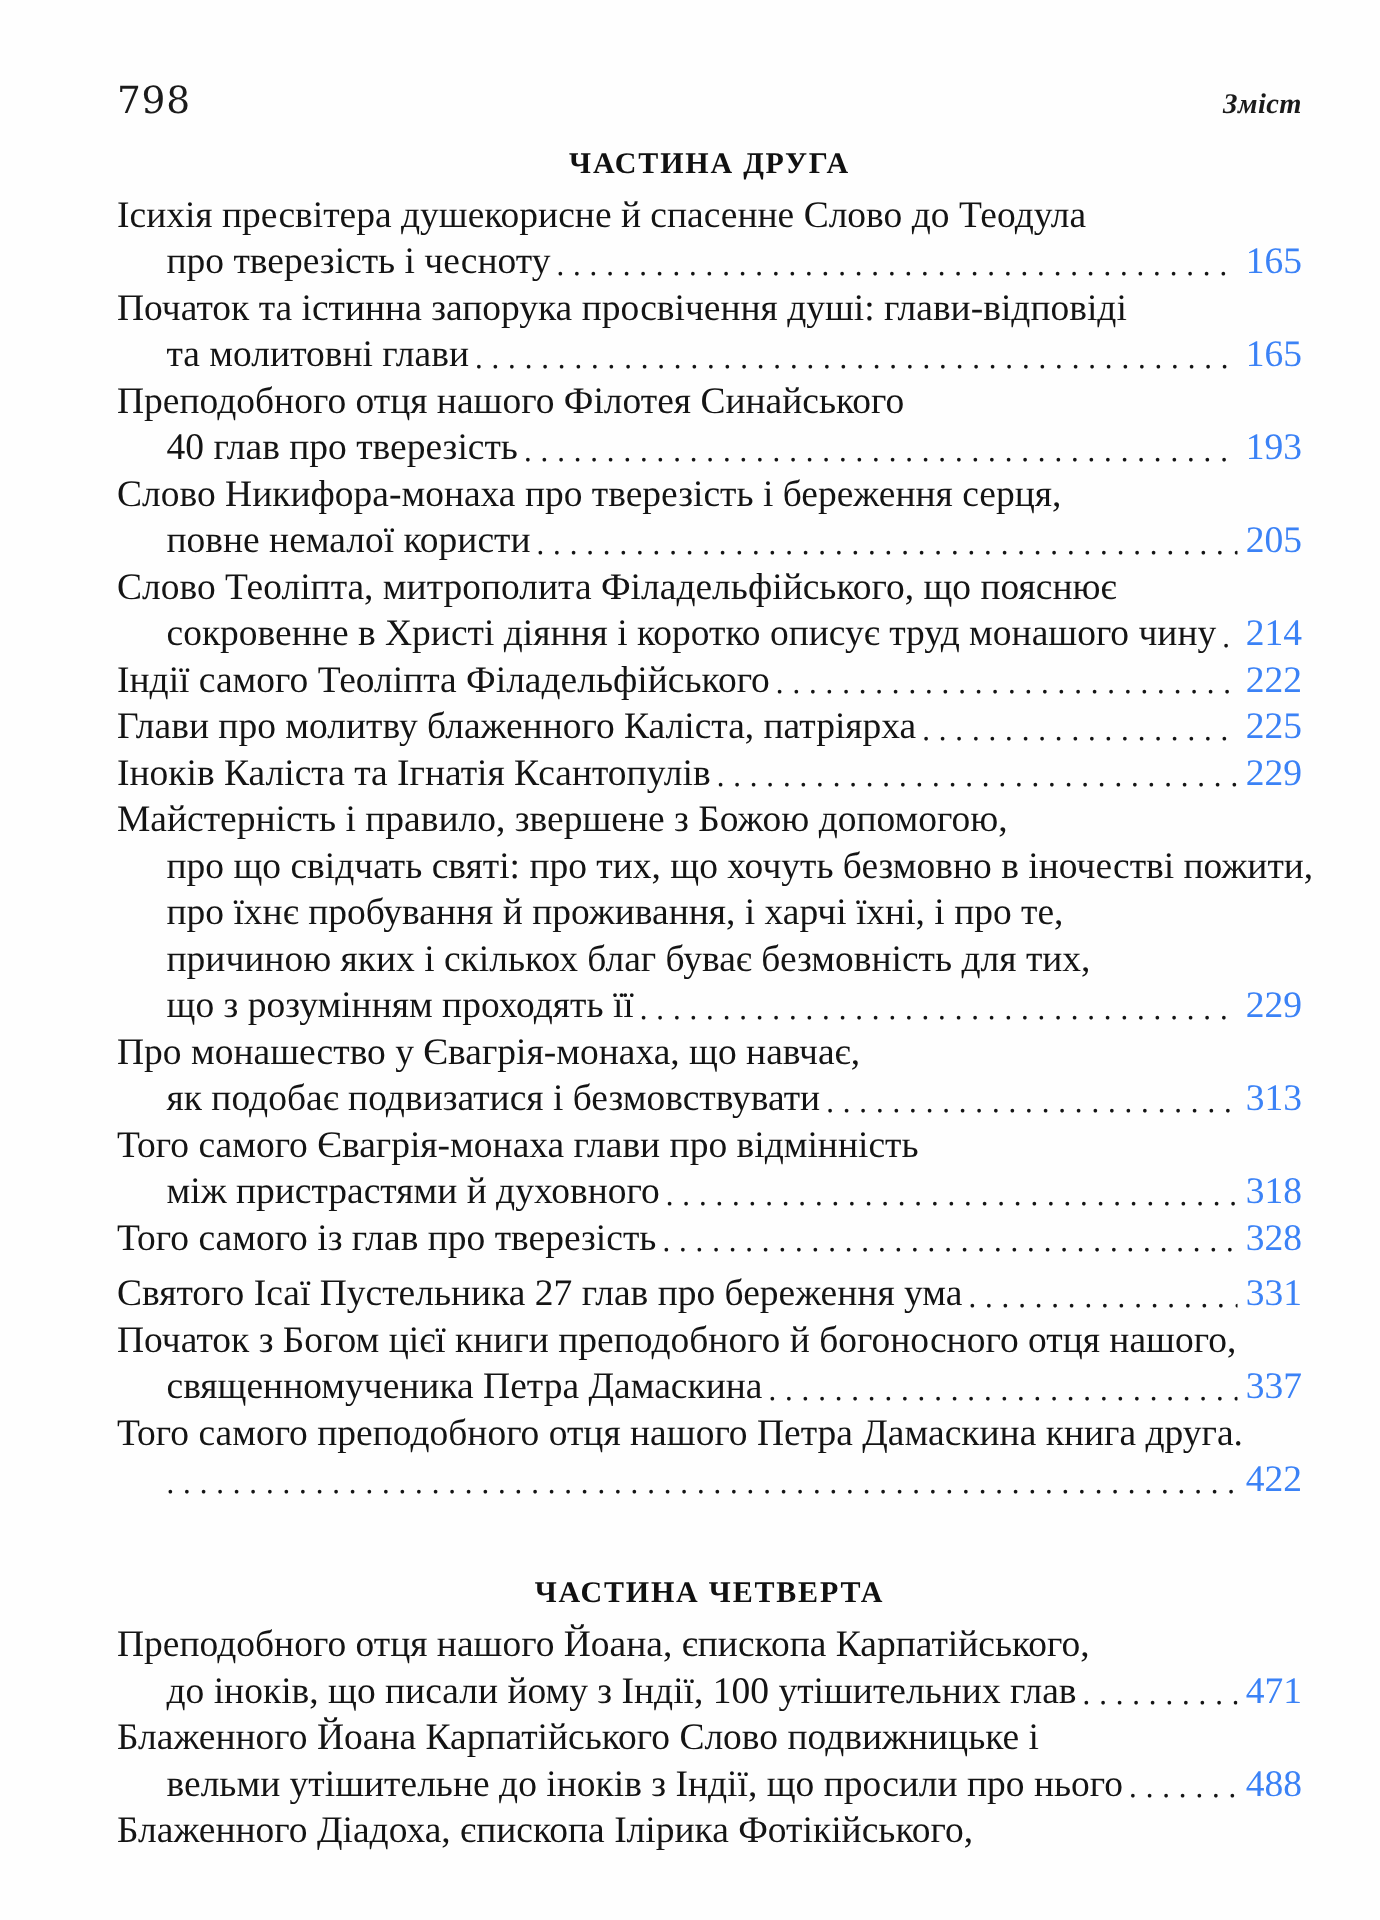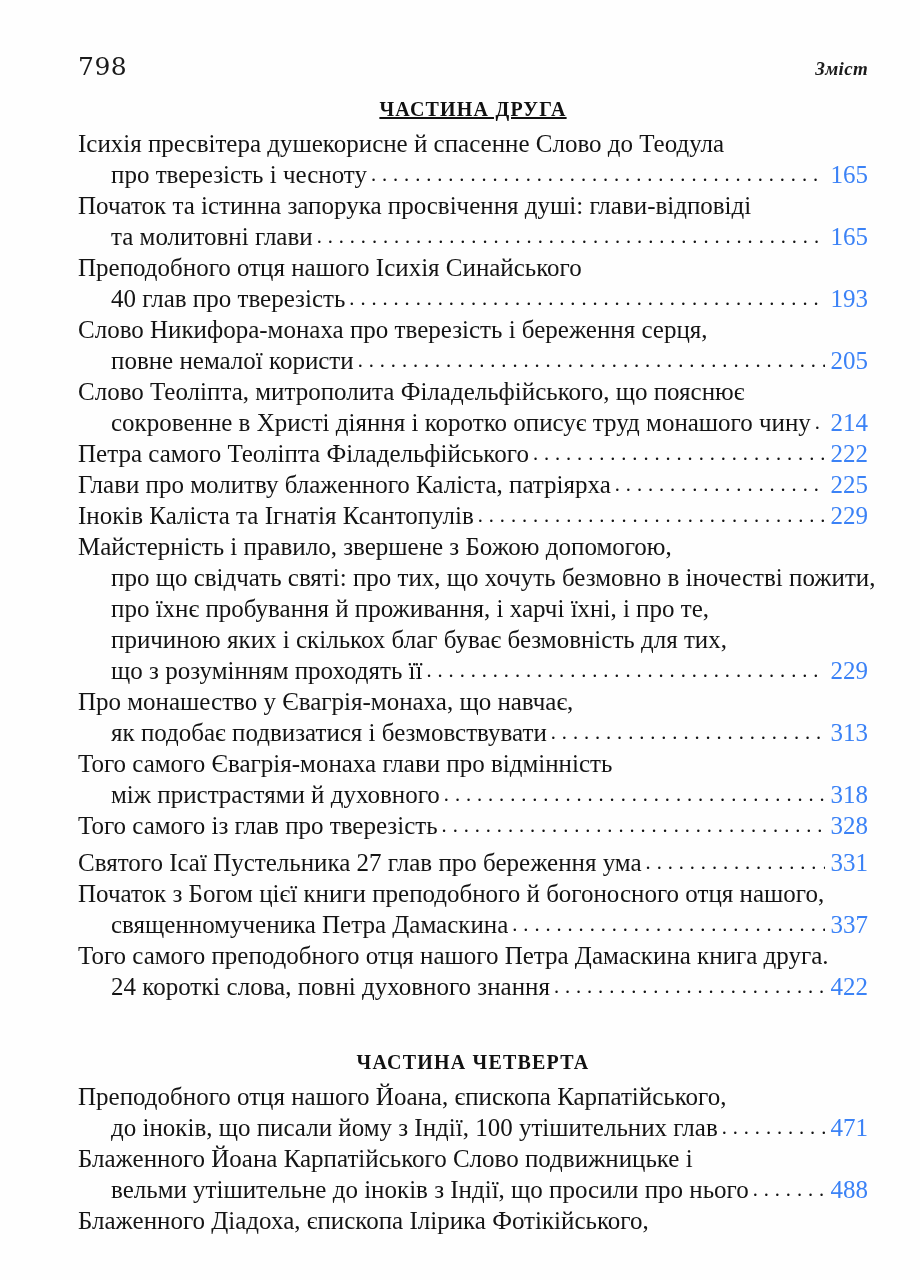--- a/index.html
+++ b/index.html
@@ -61,21 +61,21 @@
   .part-heading {
     text-align: center;
     font-size: 20px;
     font-weight: 700;
     letter-spacing: 1.2px;
     color: #111;
     margin: 0;
     padding: 0;
     line-height: 26px;
   }
-  .part-heading.first { margin-top: 0; text-decoration: underline; }
+  .part-heading.first { margin-top: 0; }
   .part-heading.later { margin-top: 47px; }
 
   .entries {
     margin-top: 6px;
   }
 
   .entry {
     margin: 0;
     padding: 0;
   }
@@ -85,21 +85,21 @@
     font-size: 25px;
     line-height: 31px;
     white-space: nowrap;
     color: #141414;
   }
   .line.indent { padding-left: 33px; }
 
   
   .line.leadered {
     display: flex;
-    align-items: flex-start;
+    align-items: center;
     white-space: nowrap;
   }
   .line.leadered .txt {
     flex: 0 0 auto;
     padding-right: 4px;
   }
   .line.leadered .leader {
     flex: 1 1 auto;
     min-width: 8px;
     overflow: hidden;
@@ -149,21 +149,21 @@
         </div>
         <div class="entry">
           <div class="line">Початок та істинна запорука просвічення душі: глави-відповіді</div>
           <div class="line leadered indent">
             <span class="txt">та молитовні глави</span>
             <span class="leader"></span>
             <span class="pageno">165</span>
           </div>
         </div>
         <div class="entry">
-          <div class="line">Преподобного отця нашого Ісихія Синайського</div>
+          <div class="line">Преподобного отця нашого Філотея Синайського</div>
           <div class="line leadered indent">
             <span class="txt">40 глав про тверезість</span>
             <span class="leader"></span>
             <span class="pageno">193</span>
           </div>
         </div>
         <div class="entry">
           <div class="line">Слово Никифора-монаха про тверезість і береження серця,</div>
           <div class="line leadered indent">
             <span class="txt">повне немалої користи</span>
@@ -174,21 +174,21 @@
         <div class="entry">
           <div class="line">Слово Теоліпта, митрополита Філадельфійського, що пояснює</div>
           <div class="line leadered indent">
             <span class="txt">сокровенне в Христі діяння і коротко описує труд монашого чину</span>
             <span class="leader"></span>
             <span class="pageno">214</span>
           </div>
         </div>
         <div class="entry">
           <div class="line leadered">
-            <span class="txt">Петра самого Теоліпта Філадельфійського</span>
+            <span class="txt">Індії самого Теоліпта Філадельфійського</span>
             <span class="leader"></span>
             <span class="pageno">222</span>
           </div>
         </div>
         <div class="entry">
           <div class="line leadered">
             <span class="txt">Глави про молитву блаженного Каліста, патріярха</span>
             <span class="leader"></span>
             <span class="pageno">225</span>
           </div>
@@ -247,21 +247,20 @@
           <div class="line">Початок з Богом цієї книги преподобного й богоносного отця нашого,</div>
           <div class="line leadered indent">
             <span class="txt">священномученика Петра Дамаскина</span>
             <span class="leader"></span>
             <span class="pageno">337</span>
           </div>
         </div>
         <div class="entry">
           <div class="line">Того самого преподобного отця нашого Петра Дамаскина книга друга.</div>
           <div class="line leadered indent">
-            <span class="txt">24 короткі слова, повні духовного знання</span>
             <span class="leader"></span>
             <span class="pageno">422</span>
           </div>
         </div>
       </div>
       <div class="part-heading later">ЧАСТИНА ЧЕТВЕРТА</div>
       <div class="entries">
         <div class="entry">
           <div class="line">Преподобного отця нашого Йоана, єпископа Карпатійського,</div>
           <div class="line leadered indent">

